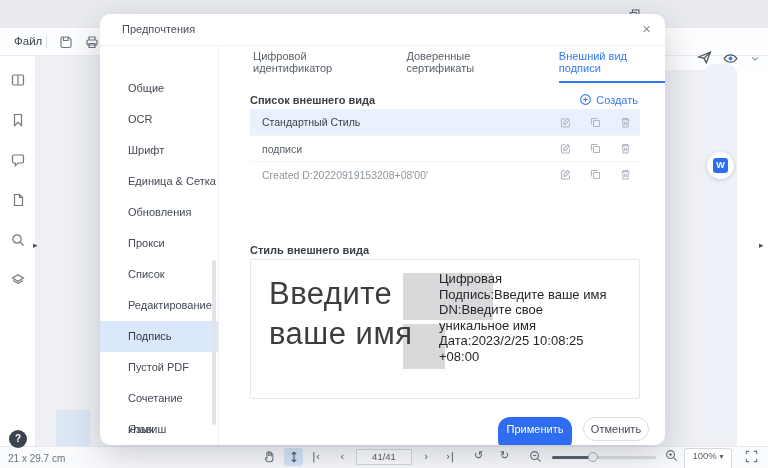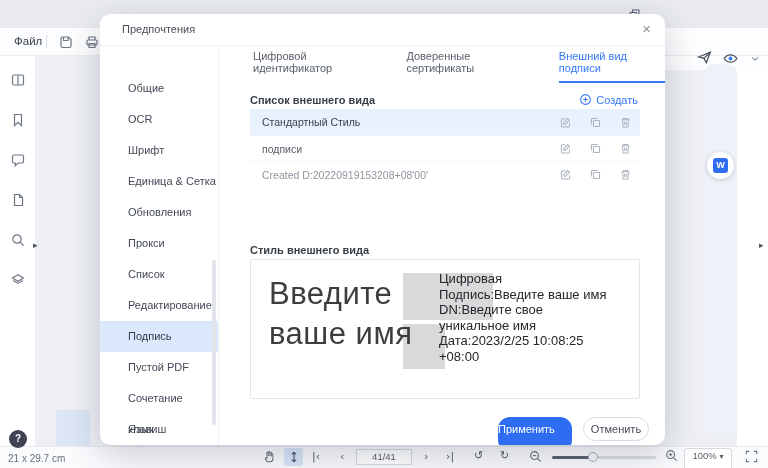--- a/index.html
+++ b/index.html
@@ -84,21 +84,21 @@
     border:1px solid #e3e6eb; border-radius:2px; }
   .gray-block { background:#d9d9db; z-index:1; }
   #gray-block-1 { left:152px; top:13px; width:90px; height:47px; }
   #gray-block-2 { left:152px; top:64px; width:42px; height:45px; }
   #preview-name { left:18px; top:14px; font-size:31px; line-height:40px; color:#3d3d3f;
     letter-spacing:.5px; z-index:2; }
   #preview-details { left:188px; top:11px; width:186px; font-size:13px; line-height:15.5px;
     color:#25262a; z-index:2; }
 
   #apply-btn { left:398px; top:403px; width:74px; height:35px; border-radius:12px; background:#2e6cf2;
-    color:#fff; font-size:11px; line-height:24px; }
+    color:#fff; font-size:11px; text-align:center; line-height:24px; }
   #cancel-btn { left:483px; top:403px; width:66px; height:24px; border-radius:12px; background:#fff;
     border:1px solid #d9dde3; color:#454b55; font-size:11px; text-align:center; line-height:22px; }
 
   
   #status-bar { left:0; top:446px; width:768px; height:22px; background:#fafbfd;
     border-top:1px solid #e7e9ed; z-index:5; }
   .sb-glyph { font-family:"DejaVu Sans",sans-serif; font-size:11px; color:#59606b; z-index:6; }
   #scroll-mode { left:284px; top:448px; width:19px; height:18px; background:#d9e6fa; border-radius:3px; z-index:6; }
   #page-box { left:356px; top:449px; width:56px; height:16px; background:#fff; border:1px solid #d5dae0;
     border-radius:0; font-size:9.5px; color:#59606b; text-align:center; line-height:14px; z-index:6; }

